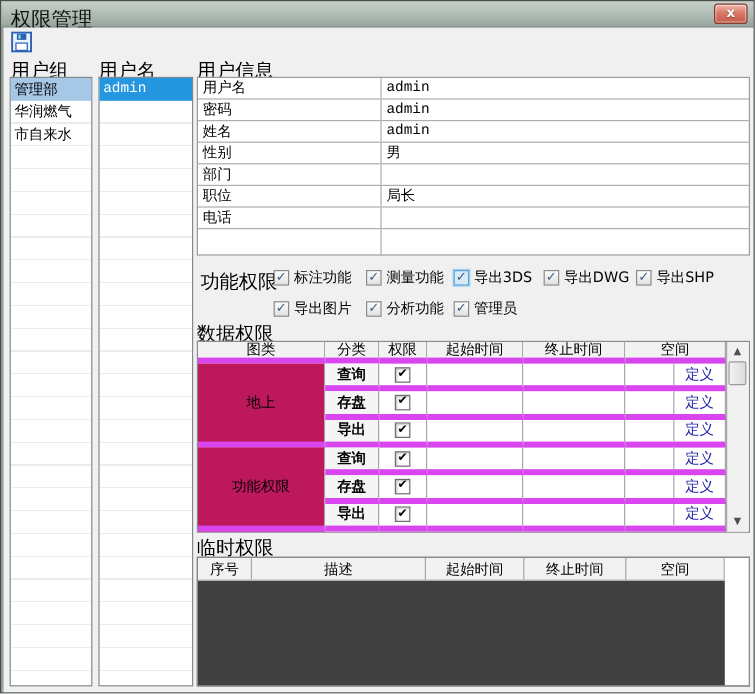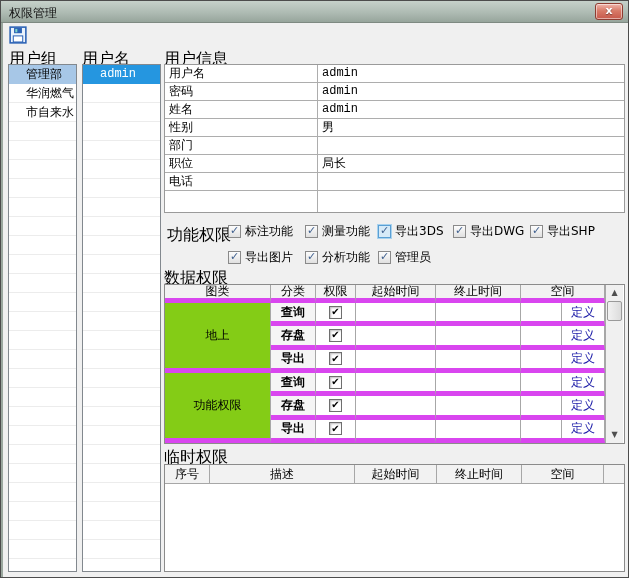--- a/index.html
+++ b/index.html
@@ -3,36 +3,36 @@
 <meta charset="utf-8">
 <style>
   html,body{margin:0;padding:0;background:#fff;}
   body{font-family:"DejaVu Sans",sans-serif;font-size:12px;color:#000;-webkit-font-smoothing:antialiased;}
   #window{position:relative;width:629px;height:578px;box-sizing:border-box;
     border:1px solid #4c4c4c;background:#9aa79e;overflow:hidden;}
   
   #titlebar{position:absolute;left:0;top:0;width:100%;height:22px;
     background:linear-gradient(to bottom,#c6d1ca 0%,#aebbb3 55%,#97a59c 100%);
     border-bottom:1px solid #7e8a82;box-sizing:border-box;}
-  #title-text{position:absolute;left:8px;top:4px;font-size:12px;color:#111;}
+  #title-text{position:absolute;left:8px;top:4px;font-size:17px;color:#111;}
   #close-btn{position:absolute;right:5px;top:2px;width:28px;height:17px;box-sizing:border-box;
     background:linear-gradient(to bottom,#f0b6ac 0%,#d87a68 45%,#c6584a 100%);
     border:1px solid #8e3c31;border-radius:3px;box-shadow:inset 0 0 0 1px rgba(255,255,255,.5);
     color:#fff;font-weight:bold;font-size:11px;text-align:center;line-height:14px;cursor:pointer;
     text-shadow:0 1px 1px rgba(0,0,0,.4);}
   
   #content{position:absolute;left:2px;top:22px;width:625px;height:554px;background:#f0f0f0;}
   .abs{position:absolute;box-sizing:border-box;}
   .seclabel{font-size:16px;color:#000;white-space:nowrap;}
   
   #save-btn{left:4px;top:3px;width:22px;height:21px;cursor:pointer;display:flex;align-items:center;justify-content:center;}
   
   .listbox{background:#fff;border:1px solid #82888e;
     background-image:repeating-linear-gradient(to bottom,#ffffff 0px,#ffffff 18px,#ececec 18px,#ececec 19px);}
-  .listbox .item{height:19px;line-height:19px;padding-left:17px;white-space:nowrap;overflow:hidden;cursor:default;}
+  .listbox .item{height:19px;line-height:19px;padding-left:3px;white-space:nowrap;overflow:hidden;cursor:default;}
   .item.sel-inactive{background:#a7c7e7;}
   .item.sel-active{background:#2596e0;color:#fff;font-family:"Liberation Mono",monospace;font-size:12px;}
   
   #info-table{background:#fff;border:1px solid #9a9a9a;display:flex;flex-direction:column;}
   .info-row{display:flex;height:17px;border-bottom:1px solid #adadad;flex:0 0 auto;}
   .info-row.filler{flex:1 1 auto;border-bottom:none;}
   .info-label{width:148px;border-right:1px solid #adadad;padding-left:4px;line-height:16px;overflow:hidden;}
   .info-value{flex:1;padding-left:4px;line-height:16px;font-family:"Liberation Mono",monospace;font-size:12px;overflow:hidden;}
   
   .cbgroup{display:flex;align-items:center;gap:4px;position:absolute;height:18px;}
@@ -45,33 +45,33 @@
     box-shadow:inset 1px 1px 2px rgba(0,0,0,.25);display:inline-flex;align-items:center;justify-content:center;cursor:pointer;}
   .cbc .mark{font-size:10px;font-weight:bold;color:#000;line-height:1;}
   
   #data-table{background:#fff;border:1px solid #8b8b8b;display:flex;}
   #data-grid{display:grid;width:440px;height:100%;
     grid-template-columns:106px 45px 40px 80px 85px 1fr;
     grid-template-rows:18px repeat(6,1fr);grid-auto-flow:row;}
   .dcell{border-right:1px solid #a7a7a7;border-bottom:5px solid #d946ef;display:flex;align-items:center;justify-content:center;overflow:hidden;}
   .dcell.hdr{background:#f2f2f2;}
   .dcell.fixed{background:#f5f5f5;font-weight:bold;}
-  .dcell.group{grid-row:span 3;background:#84cc16;}
+  .dcell.group{grid-row:span 3;background:#be185d;}
   .dcell.space{justify-content:flex-end;padding:0;}
   .define{width:42px;height:100%;border-left:1px solid #a7a7a7;color:#2222aa;display:flex;align-items:center;justify-content:center;cursor:pointer;}
   
   #vscroll{width:17px;border-left:1px solid #a7a7a7;background:#f0f0f0;position:relative;}
   .sbtn{position:absolute;left:0;width:100%;height:16px;display:flex;align-items:center;justify-content:center;cursor:pointer;}
   .sbtn .tri{font-size:8px;color:#4f4f4f;line-height:1;}
   #sb-up{top:0;}
   #sb-down{bottom:0;}
   #sb-thumb{position:absolute;left:1px;top:16px;width:13px;height:18px;background:linear-gradient(to right,#f2f2f2,#dcdcdc);
     border:1px solid #9a9a9a;border-radius:2px;cursor:pointer;}
   
-  #temp-table{background:#404040;border:1px solid #8b8b8b;display:flex;flex-direction:column;}
+  #temp-table{background:#404040;border:1px solid #8b8b8b;display:flex;flex-direction:row;}
   #temp-hdr{display:grid;grid-template-columns:45px 145px 82px 85px 82px 1fr;height:18px;background:#f2f2f2;border-bottom:1px solid #a7a7a7;}
   .tcell{border-right:1px solid #a7a7a7;display:flex;align-items:center;justify-content:center;overflow:hidden;}
   .tcell:last-child{border-right:none;}
   #temp-body{flex:1;background:#fff;}
 </style>
 </head>
 <body>
 
 <div id="window">
   <div id="titlebar">

